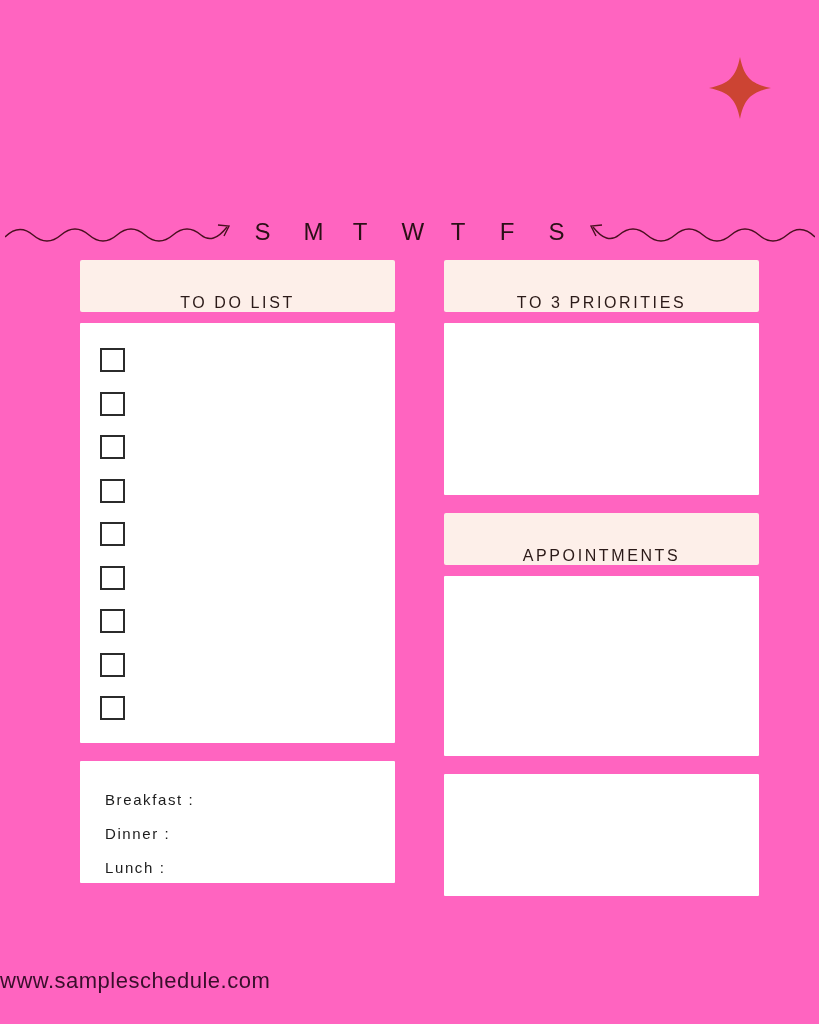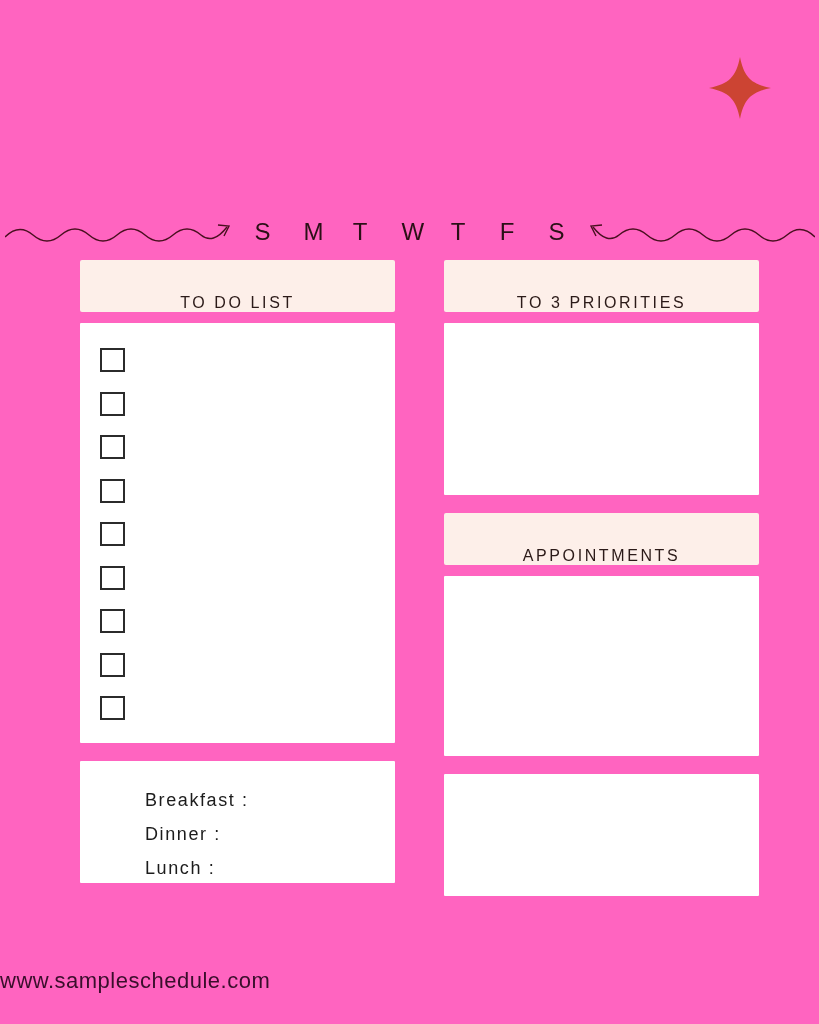--- a/index.html
+++ b/index.html
@@ -142,26 +142,25 @@
   .appointments-panel { height: 180px; }
   .reminder-panel { height: 122px; }
 
   .meals-panel {
     height: 122px;
     padding: 22px 0 0 25px;
   }
 
   .meal-line {
     font-family: "Liberation Sans", sans-serif;
-    font-size: 18px;
+    font-size: 15px;
     letter-spacing: 1.6px;
     color: #1C1C1C;
     line-height: 34px;
     font-weight: 400;
-    margin-left: 40px;
   }
   .gap-wide { height: 18px; }
 
   
   .footer {
     position: absolute;
     left: 0;
     top: 968px;
     width: 819px;
   }

